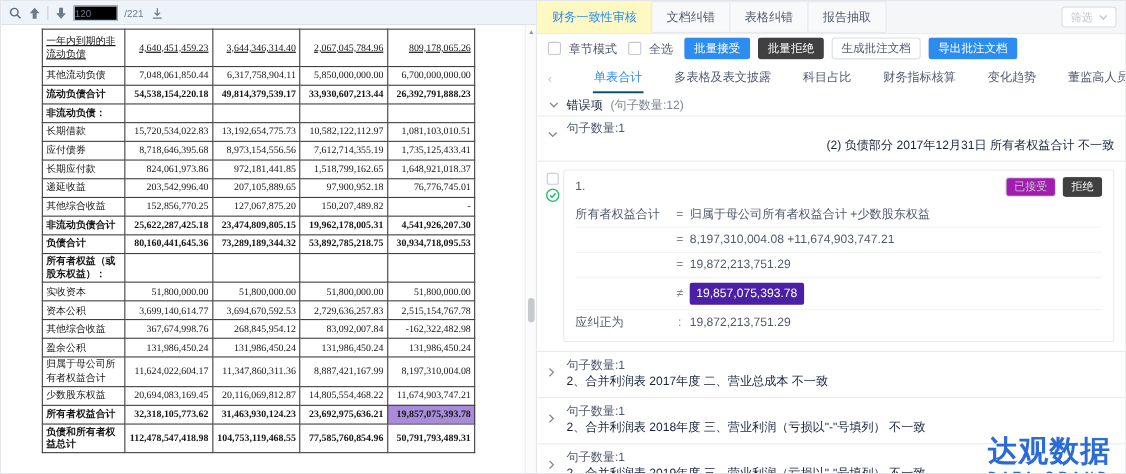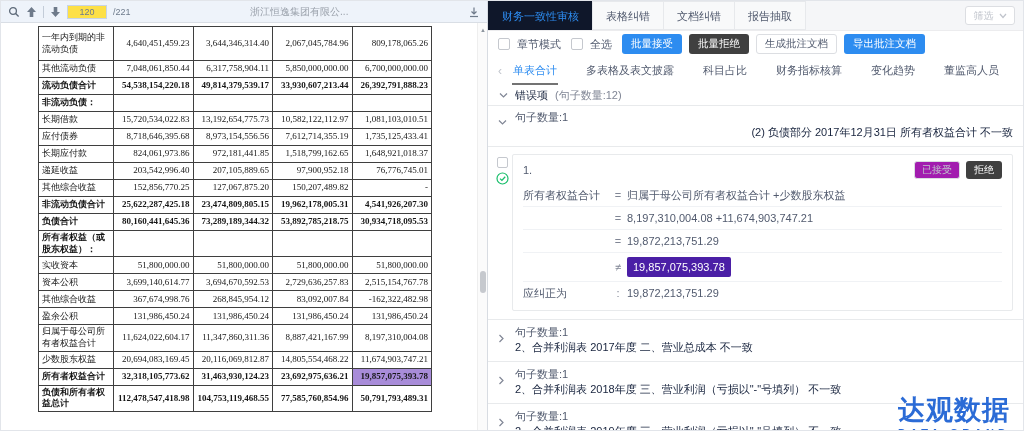--- a/index.html
+++ b/index.html
@@ -4,63 +4,63 @@
 <style>
   * { margin:0; padding:0; box-sizing:border-box; }
   body { font-family:"Liberation Sans","DejaVu Sans",sans-serif; background:#fff; }
   .app { position:relative; width:1024px; height:431px; overflow:hidden; display:flex; background:#fff; border:1px solid #e2e5ea; }
 
   
   .left-panel { position:relative; width:487px; flex:none; border-right:1px solid #d8dce2; background:#fff; }
   .doc-toolbar { height:22px; background:#eef3fa; border-bottom:1px solid #d9dee5; display:flex; align-items:center; padding:0 7px; gap:6px; }
   .doc-toolbar svg { display:block; }
   .tb-sep { width:1px; height:12px; background:#c3ccd8; }
-  .page-input { width:40px; height:14px; background:#fde047; border:1px solid #c7d4e6; font-size:9px; color:#6e7b8c; text-align:center; font-family:"Liberation Sans",sans-serif; }
+  .page-input { width:40px; height:14px; background:#000000; border:1px solid #c7d4e6; font-size:9px; color:#6e7b8c; font-family:"Liberation Sans",sans-serif; }
   .page-total { font-size:9px; color:#6e7b8c; }
   .doc-title { flex:1; text-align:center; font-size:10px; color:#9aa1ab; overflow:hidden; white-space:nowrap; }
 
   .doc-body { position:absolute; top:22px; left:0; right:10px; bottom:0; background:#fff; overflow:hidden; }
   table.fin { border-collapse:collapse; table-layout:fixed; margin:3px 0 0 37px; width:393px;
               font-family:"Liberation Serif","DejaVu Serif",serif; }
   table.fin col.c0{width:75px;} table.fin col.cn{width:79.5px;}
   table.fin td { border:1px solid #3f3f3f; font-size:9px; color:#161616; padding:1px 3px; line-height:1.3; vertical-align:middle; }
   table.fin td.num { text-align:right; }
   table.fin tr { height:17px; }
-  table.fin tr.tall { height:34px; }
+  table.fin tr.tall { height:34px;text-decoration:underline; }
   table.fin tr.tall2 { height:24px; }
   table.fin tr.b td { font-weight:bold; }
   table.fin td.sec { font-weight:bold; }
   table.fin td.hl { background:#a88cd9; }
 
   .v-scroll { position:absolute; top:22px; right:0; bottom:0; width:10px; background:#fbfbfb; border-left:1px solid #eeeeee; }
   .v-scroll .arr { position:absolute; top:4px; left:0; width:10px; text-align:center; font-size:6px; color:#8d959f; }
   .v-scroll .thumb { position:absolute; top:248px; left:1.5px; width:6px; height:22px; background:#c6c9ce; border-radius:3px; }
 
   
   .right-panel { position:relative; flex:1; background:#fff; overflow:hidden; color:#515a6e; }
   .tab-bar { position:relative; height:30px; background:#f5f6f8; border-bottom:1px solid #ececee; display:flex; align-items:stretch; }
   .tab { padding:0 13px; line-height:29px; font-size:11px; color:#515a6e; background:#f8f9fa; border:1px solid #e7e9ec; margin-left:-1px; white-space:nowrap; }
-  .tab.active { background:#0f172a; color:#2d8cf0; border-color:transparent; margin-left:0; }
+  .tab.active { background:#fef9c3; color:#2d8cf0; border-color:transparent; margin-left:0; }
   .filter-select { position:absolute; right:8px; top:5px; width:50px; height:19px; border:1px solid #dcdee2; border-radius:3px; background:#fff;
                    display:flex; align-items:center; justify-content:center; gap:5px; font-size:10px; color:#c0c4cc; }
 
   .action-row { height:26px; display:flex; align-items:center; padding:0 10px; gap:7px; }
   .cbx { width:12px; height:12px; border:1px solid #c5c8ce; border-radius:2px; background:#fff; flex:none; }
   .cbx-label { font-size:11px; color:#515a6e; margin-right:3px; white-space:nowrap; }
   .btn { height:20px; padding:0 8px; border-radius:3px; font-size:10.5px; display:inline-flex; align-items:center; border:1px solid transparent; white-space:nowrap; }
   .btn.primary { background:#2d8cf0; color:#fff; }
   .btn.danger  { background:#404040; color:#fff; }
   .btn.default { background:#fff; border-color:#dcdee2; color:#515a6e; }
   .btn.sm { height:18px; font-size:10px; padding:0 7px; }
   .btn.disabled { background:#a21caf; border-color:#dcdee2; color:#bfc4cc; }
 
   .subtab-row { height:28px; display:flex; align-items:center; padding:0 8px; overflow:hidden; }
   .chev-left { color:#c0c4cc; font-size:12px; margin:0 10px 0 2px; }
   .subtab { margin-right:27px; padding:5px 1px; font-size:11px; color:#515a6e; white-space:nowrap; }
-  .subtab.active { color:#2d8cf0; border-bottom:2px solid #737373; }
+  .subtab.active { color:#2d8cf0; border-bottom:2px solid #0c4a6e;margin-left:27px; }
 
   .error-header { height:20px; display:flex; align-items:center; gap:7px; padding:0 11px; }
   .error-title { font-size:11px; color:#17233d; }
   .error-count { font-size:11px; color:#808695; }
   .chev svg { display:block; }
 
   .group-row { border-top:1px solid #e8eaec; border-bottom:1px solid #e8eaec; padding:4px 10px 6px 27px; position:relative; }
   .group-row .chev { position:absolute; left:10px; top:13px; }
   .g-line1 { font-size:11px; color:#515a6e; line-height:15px; }
   .g-line2 { font-size:11px; color:#17233d; line-height:15px;text-align:right; }
@@ -109,21 +109,20 @@
           </svg>
       </span>
       <span class="tb-sep"></span>
       <span>
         <svg width="11" height="12" viewBox="0 0 11 12">
             <path d="M5.5 11 L1 6 H3.7 V1 H7.3 V6 H10 Z" fill="#6e7a8a"></path>
           </svg>
       </span>
       <input class="page-input" value="120" style="">
       <span class="page-total">/221</span>
-      <span class="doc-title">浙江恒逸集团有限公...</span>
       <span>
         <svg width="12" height="12" viewBox="0 0 12 12">
             <path d="M6 1.5 V7.5 M3.5 5.5 L6 8 L8.5 5.5" fill="none" stroke="#6e7a8a" stroke-width="1.2"></path>
             <line x1="2" y1="10.5" x2="10" y2="10.5" stroke="#6e7a8a" stroke-width="1.2"></line>
           </svg>
       </span>
     </div>
 
     <div class="doc-body">
       <table class="fin" id="fin-table">
@@ -284,22 +283,22 @@
       <div class="arr">▲</div>
       <div class="thumb"></div>
     </div>
   </div>
 
   <div class="right-panel">
 
     <div class="tab-bar">
       <div id="top-tabs" style="display:flex;">
           <div class="tab active">财务一致性审核</div>
+          <div class="tab">文档纠错</div>
           <div class="tab">表格纠错</div>
-          <div class="tab">文档纠错</div>
           <div class="tab">报告抽取</div>
         </div>
       <div class="filter-select">
         <span>筛选</span>
         <svg width="8" height="6" viewBox="0 0 8 6">
             <path d="M1 1 L4 4.5 L7 1" fill="none" stroke="#c0c4cc" stroke-width="1.2"></path>
           </svg>
       </div>
     </div>
 

